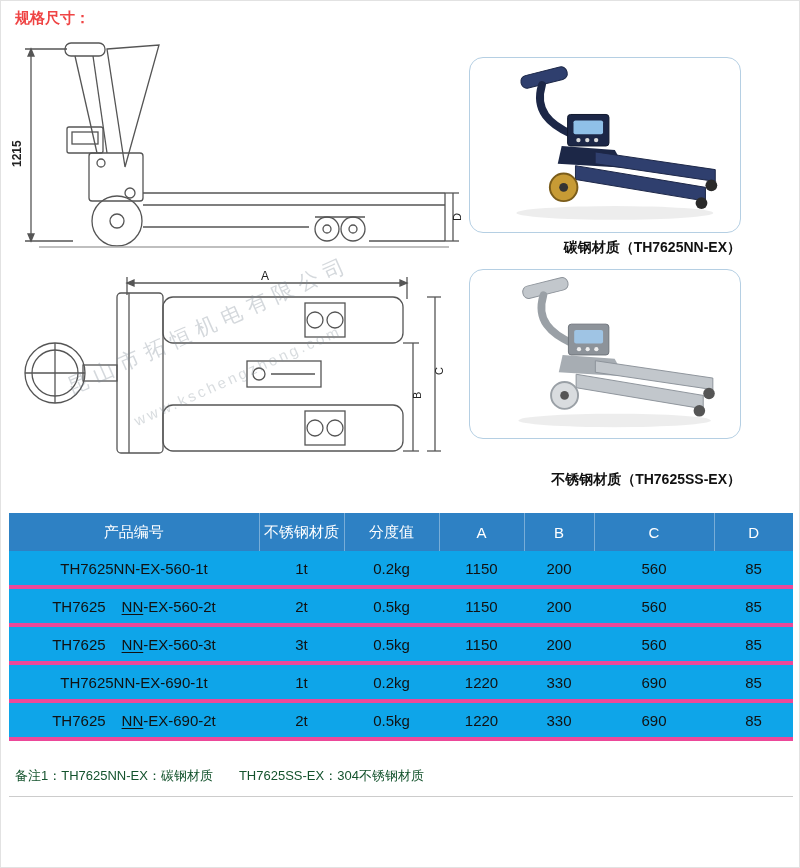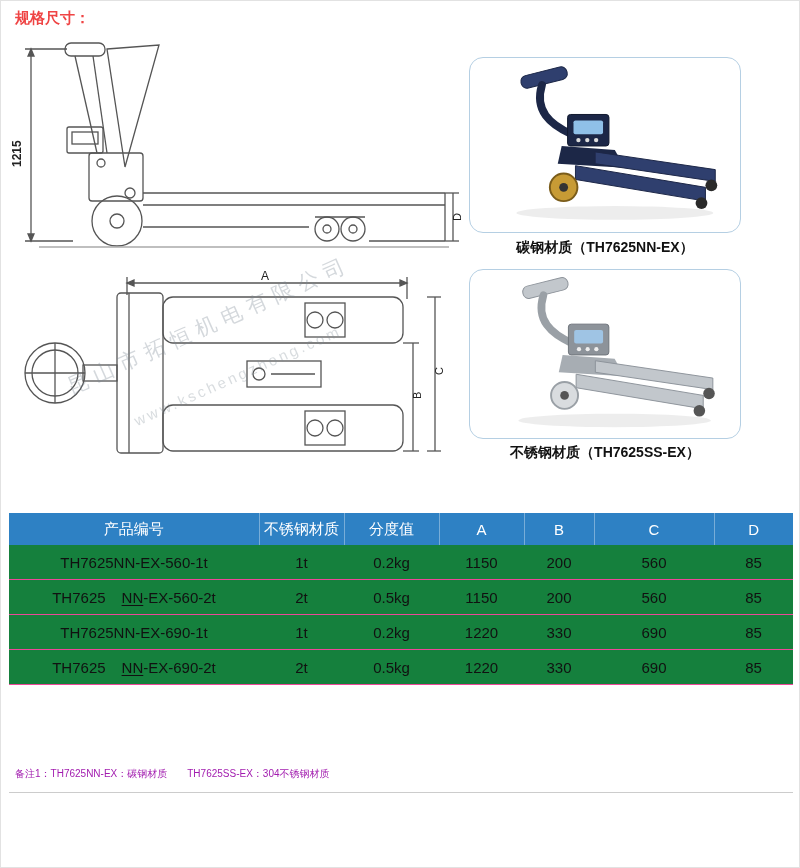--- a/index.html
+++ b/index.html
@@ -16,40 +16,40 @@
   .svg-top{position:absolute;left:0;top:234px;}
   .wm{position:absolute;transform:rotate(-24deg);white-space:nowrap;pointer-events:none;}
   .wm1{left:46px;top:276px;font-size:21px;letter-spacing:7px;color:rgba(125,138,150,0.33);}
   .wm2{left:116px;top:332px;font-size:15px;letter-spacing:3px;color:rgba(125,138,150,0.30);}
 
   
   .card{position:absolute;left:468px;width:272px;background:#fff;border:1px solid #b5cfe3;
         border-radius:14px;display:flex;align-items:center;justify-content:center;box-sizing:border-box;}
   .card1{top:56px;height:176px;}
   .card2{top:268px;height:170px;}
-  .caption{position:absolute;left:468px;width:272px;text-align:center;font-size:14px;font-weight:bold;color:#111;}
+  .caption{position:absolute;left:468px;width:272px;text-align:right;font-size:14px;font-weight:bold;color:#111;}
   .caption1{top:238px;}
-  .caption2{top:443px;}
+  .caption2{top:470px;}
 
   
   .spec-table{position:absolute;left:8px;top:512px;width:784px;border-collapse:collapse;table-layout:fixed;}
   .spec-table th{
-    background:#2e81c4;color:#fff;font-weight:normal;font-size:15px;height:32px;
+    background:#2e81c4;color:#fff;font-weight:normal;font-size:15px;height:38px;
     text-align:center;padding:0;
   }
   .spec-table th + th{border-left:1px solid rgba(255,255,255,0.35);}
   .spec-table td{
     height:34px;text-align:center;font-size:15px;color:#111;padding:0;
-    border-bottom:1px solid #ec4899;background:#15803d;
+    border-bottom:4px solid #ec4899;background:#0ea5e9;
   }
   .u{text-decoration:underline;text-underline-offset:2px;padding-left:16px;}
 
   
   .notes{position:absolute;left:8px;top:754px;width:784px;}
-  .note{padding:12px 6px 11px 6px;border-bottom:1px solid #ccc;font-size:10px;color:#a21caf;}
+  .note{padding:12px 6px 11px 6px;border-bottom:1px solid #ccc;font-size:13px;color:#14532d;}
 
   svg text{font-family:"Liberation Sans","DejaVu Sans",sans-serif;}
 </style>
 </head>
 <body>
 
 <div class="page">
 
   <div class="title">规格尺寸：</div>
 
@@ -227,20 +227,29 @@
         <tr>
           <td>TH7625<span class="u">NN</span>-EX-560-2t</td>
           <td>2t</td>
           <td>0.5kg</td>
           <td>1150</td>
           <td>200</td>
           <td>560</td>
           <td>85</td>
         </tr>
         <tr>
+          <td>TH7625<span class="u">NN</span>-EX-560-3t</td>
+          <td>3t</td>
+          <td>0.5kg</td>
+          <td>1150</td>
+          <td>200</td>
+          <td>560</td>
+          <td>85</td>
+        </tr>
+        <tr>
           <td>TH7625NN-EX-690-1t</td>
           <td>1t</td>
           <td>0.2kg</td>
           <td>1220</td>
           <td>330</td>
           <td>690</td>
           <td>85</td>
         </tr>
         <tr>
           <td>TH7625<span class="u">NN</span>-EX-690-2t</td>

